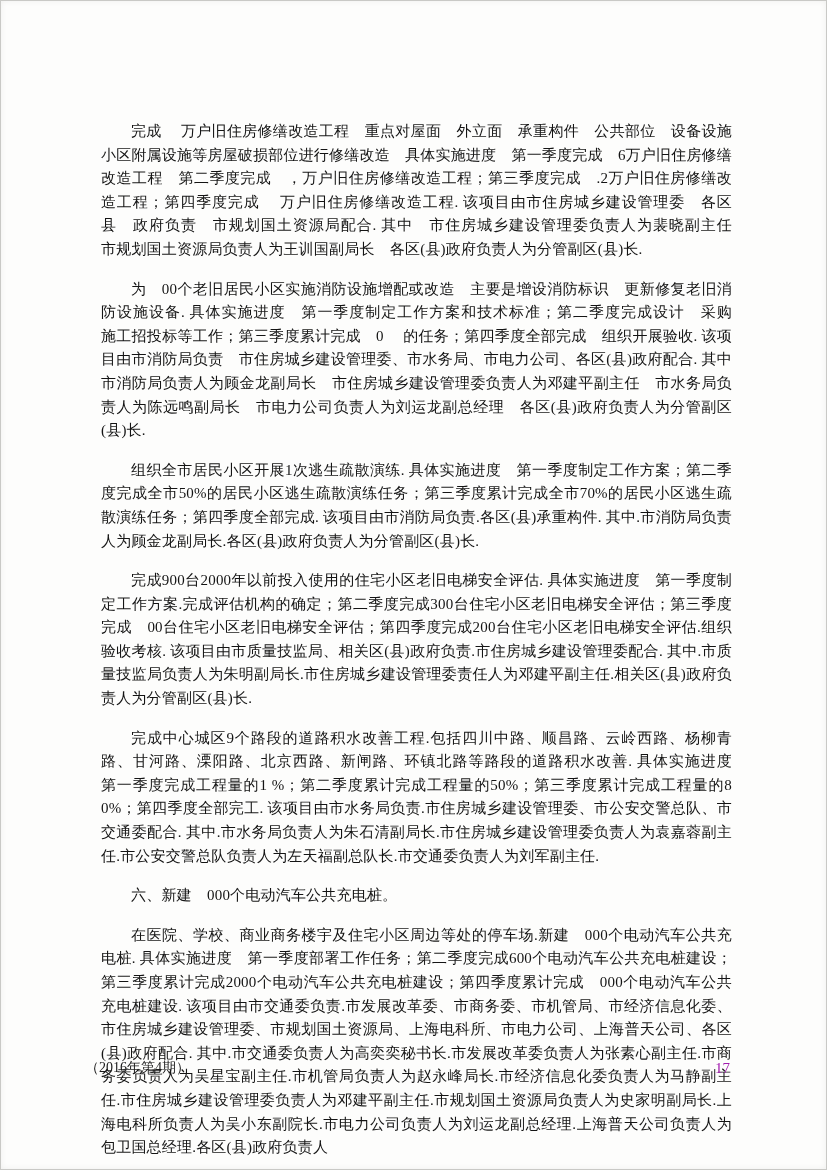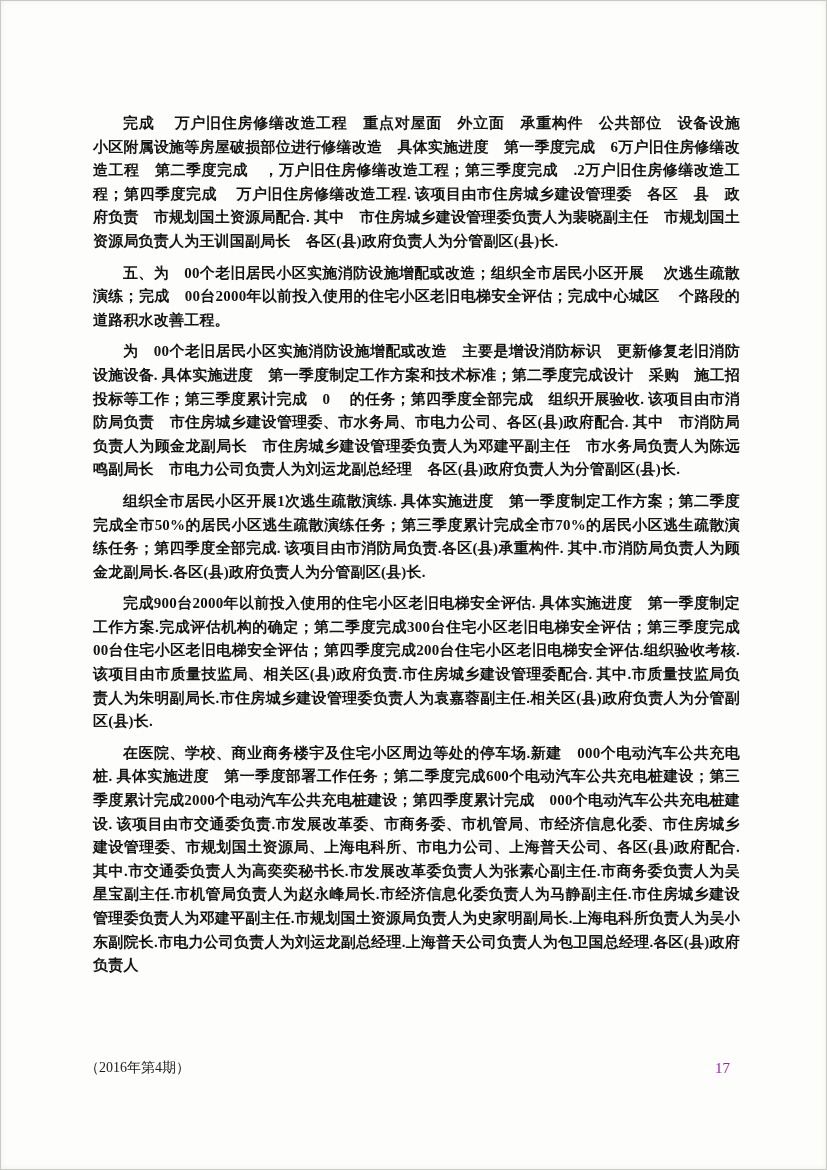--- a/index.html
+++ b/index.html
@@ -25,24 +25,23 @@
     top: 103px;
     width: 663px;
     font-size: 15px;
     line-height: 23.6px;
     text-align: justify;
     text-justify: inter-ideograph;
     letter-spacing: 0.2px;
     word-break: break-all;
   }
   .body-text p {
-    margin: 8px;
+    margin: 16px;
     padding: 0;
     text-indent: 2em;
-    font-weight: bold;
   }
   .page-footer {
     position: absolute;
     left: 84px;
     top: 1056px;
     width: 663px;
     height: 22px;
     font-size: 14px;
     line-height: 22px;
   }
@@ -59,24 +58,25 @@
     font-size: 15px;
   }
 </style>
 </head>
 <body>
 
 <div class="scan-page">
 
   <div class="body-text">
     <p>完成　 万户旧住房修缮改造工程　重点对屋面　外立面　承重构件　公共部位　设备设施　小区附属设施等房屋破损部位进行修缮改造　具体实施进度　第一季度完成　6万户旧住房修缮改造工程　第二季度完成　，万户旧住房修缮改造工程；第三季度完成　.2万户旧住房修缮改造工程；第四季度完成　 万户旧住房修缮改造工程. 该项目由市住房城乡建设管理委　各区　县　政府负责　市规划国土资源局配合. 其中　市住房城乡建设管理委负责人为裴晓副主任　市规划国土资源局负责人为王训国副局长　各区(县)政府负责人为分管副区(县)长.</p>
-    <p>五、为　00个老旧居民小区实施消防设施增配或改造；组织全市居民小区开展　 次逃生疏散演练；完成　00台2000年以前投入使用的住宅小区老旧电梯安全评估；完成中心城区　 个路段的道路积水改善工程。</p>
     <p>为　00个老旧居民小区实施消防设施增配或改造　主要是增设消防标识　更新修复老旧消防设施设备. 具体实施进度　第一季度制定工作方案和技术标准；第二季度完成设计　采购　施工招投标等工作；第三季度累计完成　0　 的任务；第四季度全部完成　组织开展验收. 该项目由市消防局负责　市住房城乡建设管理委、市水务局、市电力公司、各区(县)政府配合. 其中　市消防局负责人为顾金龙副局长　市住房城乡建设管理委负责人为邓建平副主任　市水务局负责人为陈远鸣副局长　市电力公司负责人为刘运龙副总经理　各区(县)政府负责人为分管副区(县)长.</p>
     <p>组织全市居民小区开展1次逃生疏散演练. 具体实施进度　第一季度制定工作方案；第二季度完成全市50%的居民小区逃生疏散演练任务；第三季度累计完成全市70%的居民小区逃生疏散演练任务；第四季度全部完成. 该项目由市消防局负责.各区(县)承重构件. 其中.市消防局负责人为顾金龙副局长.各区(县)政府负责人为分管副区(县)长.</p>
-    <p>完成900台2000年以前投入使用的住宅小区老旧电梯安全评估. 具体实施进度　第一季度制定工作方案.完成评估机构的确定；第二季度完成300台住宅小区老旧电梯安全评估；第三季度完成　00台住宅小区老旧电梯安全评估；第四季度完成200台住宅小区老旧电梯安全评估.组织验收考核. 该项目由市质量技监局、相关区(县)政府负责.市住房城乡建设管理委配合. 其中.市质量技监局负责人为朱明副局长.市住房城乡建设管理委负责人为袁嘉蓉副主任.相关区(县)政府负责人为分管副区(县)长.</p>
+    <p>完成900台2000年以前投入使用的住宅小区老旧电梯安全评估. 具体实施进度　第一季度制定工作方案.完成评估机构的确定；第二季度完成300台住宅小区老旧电梯安全评估；第三季度完成　00台住宅小区老旧电梯安全评估；第四季度完成200台住宅小区老旧电梯安全评估.组织验收考核. 该项目由市质量技监局、相关区(县)政府负责.市住房城乡建设管理委配合. 其中.市质量技监局负责人为朱明副局长.市住房城乡建设管理委责任人为邓建平副主任.相关区(县)政府负责人为分管副区(县)长.</p>
+    <p>完成中心城区9个路段的道路积水改善工程.包括四川中路、顺昌路、云岭西路、杨柳青路、甘河路、溧阳路、北京西路、新闸路、环镇北路等路段的道路积水改善. 具体实施进度　第一季度完成工程量的1 %；第二季度累计完成工程量的50%；第三季度累计完成工程量的80%；第四季度全部完工. 该项目由市水务局负责.市住房城乡建设管理委、市公安交警总队、市交通委配合. 其中.市水务局负责人为朱石清副局长.市住房城乡建设管理委负责人为袁嘉蓉副主任.市公安交警总队负责人为左天福副总队长.市交通委负责人为刘军副主任.</p>
+    <p>六、新建　000个电动汽车公共充电桩。</p>
     <p>在医院、学校、商业商务楼宇及住宅小区周边等处的停车场.新建　000个电动汽车公共充电桩. 具体实施进度　第一季度部署工作任务；第二季度完成600个电动汽车公共充电桩建设；第三季度累计完成2000个电动汽车公共充电桩建设；第四季度累计完成　000个电动汽车公共充电桩建设. 该项目由市交通委负责.市发展改革委、市商务委、市机管局、市经济信息化委、市住房城乡建设管理委、市规划国土资源局、上海电科所、市电力公司、上海普天公司、各区(县)政府配合. 其中.市交通委负责人为高奕奕秘书长.市发展改革委负责人为张素心副主任.市商务委负责人为吴星宝副主任.市机管局负责人为赵永峰局长.市经济信息化委负责人为马静副主任.市住房城乡建设管理委负责人为邓建平副主任.市规划国土资源局负责人为史家明副局长.上海电科所负责人为吴小东副院长.市电力公司负责人为刘运龙副总经理.上海普天公司负责人为包卫国总经理.各区(县)政府负责人</p>
   </div>
 
   <div class="page-footer">
     <span class="footer-issue">（2016年第4期）</span>
     <span class="footer-pagenum">17</span>
   </div>
 
 </div>
 

